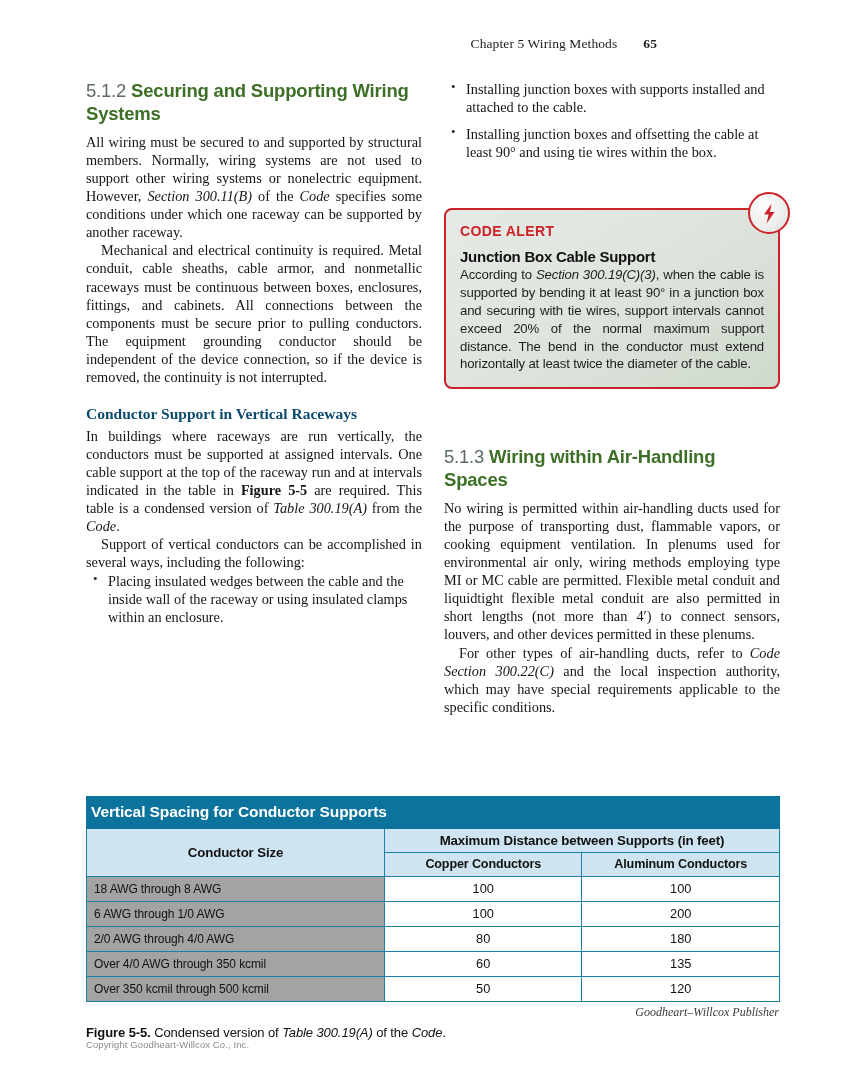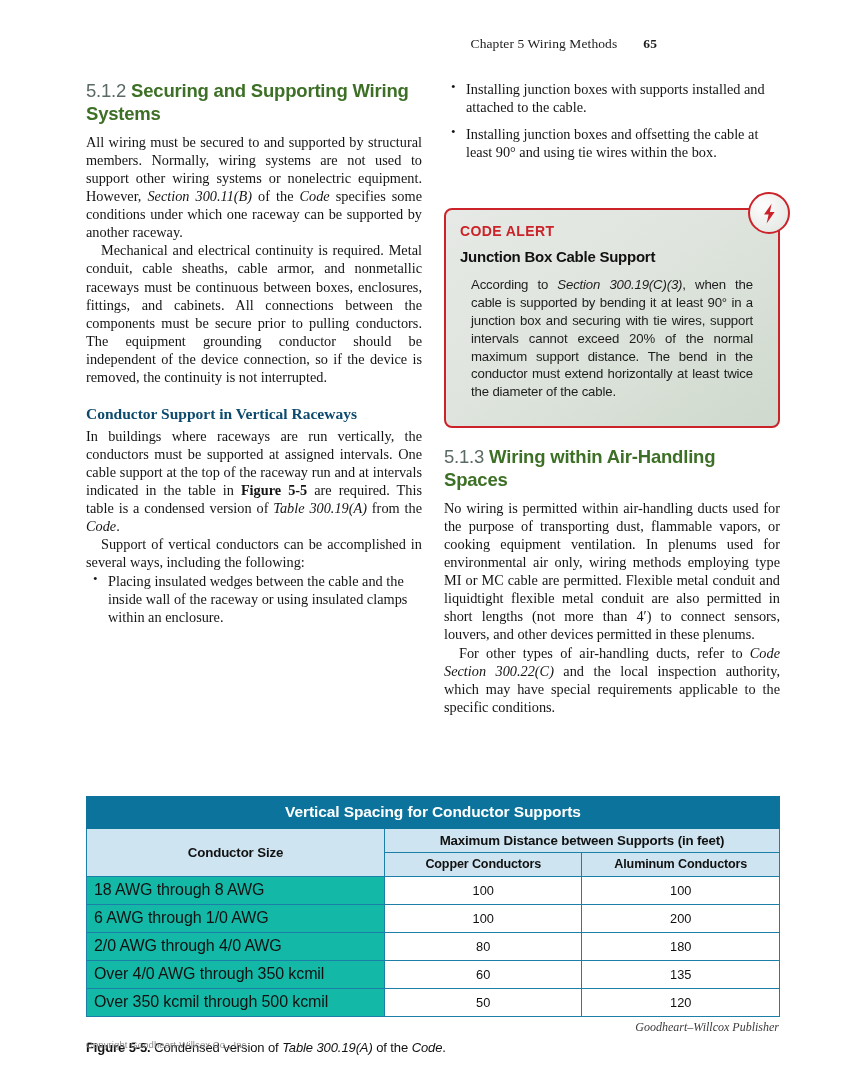--- a/index.html
+++ b/index.html
@@ -160,21 +160,21 @@
     color: #111111;
     margin: 0 0 1px 0;
     letter-spacing: -0.25px;
   }
   .code-alert-body {
     font-family: "Liberation Sans", sans-serif;
     font-size: 13.2px;
     line-height: 1.355;
     color: #1d1d1d;
     text-align: justify;
-    margin: 11px;
+    margin: 0;
     letter-spacing: -0.15px;
   }
   .code-alert-body .it { font-style: italic; }
 
   
   .figure-block {
     position: absolute;
     left: 86px;
     top: 796px;
     width: 694px;
@@ -187,21 +187,21 @@
   }
   table.spec th, table.spec td {
     border: 1px solid #1b7fa8;
     padding: 0;
   }
   .tbl-title {
     background: #0c749c;
     color: #ffffff;
     font-size: 15.5px;
     font-weight: bold;
-    text-align: center;
+    text-align: left;
     padding: 6px 4px 7px 4px !important;
     border: 1px solid #0c749c !important;
     letter-spacing: -0.1px;
   }
   .th-span {
     background: #cfe4f1;
     color: #111111;
     font-size: 13.3px;
     font-weight: bold;
     text-align: center;
@@ -221,23 +221,23 @@
   .th-sub {
     background: #cfe4f1;
     color: #111111;
     font-size: 12.6px;
     font-weight: bold;
     text-align: center;
     padding: 4px 4px 5px 4px !important;
     letter-spacing: -0.15px;
   }
   td.cell-name {
-    background: #14b8a6;
-    color: #111111;
-    font-size: 16px;
+    background: #a3a3a3;
+    color: #111111;
+    font-size: 12px;
     text-align: left;
     padding: 4px 0 5px 7px !important;
     letter-spacing: -0.1px;
   }
   td.cell-val {
     background: #ffffff;
     color: #111111;
     font-size: 12.8px;
     text-align: center;
     padding: 4px 0 5px 0 !important;

